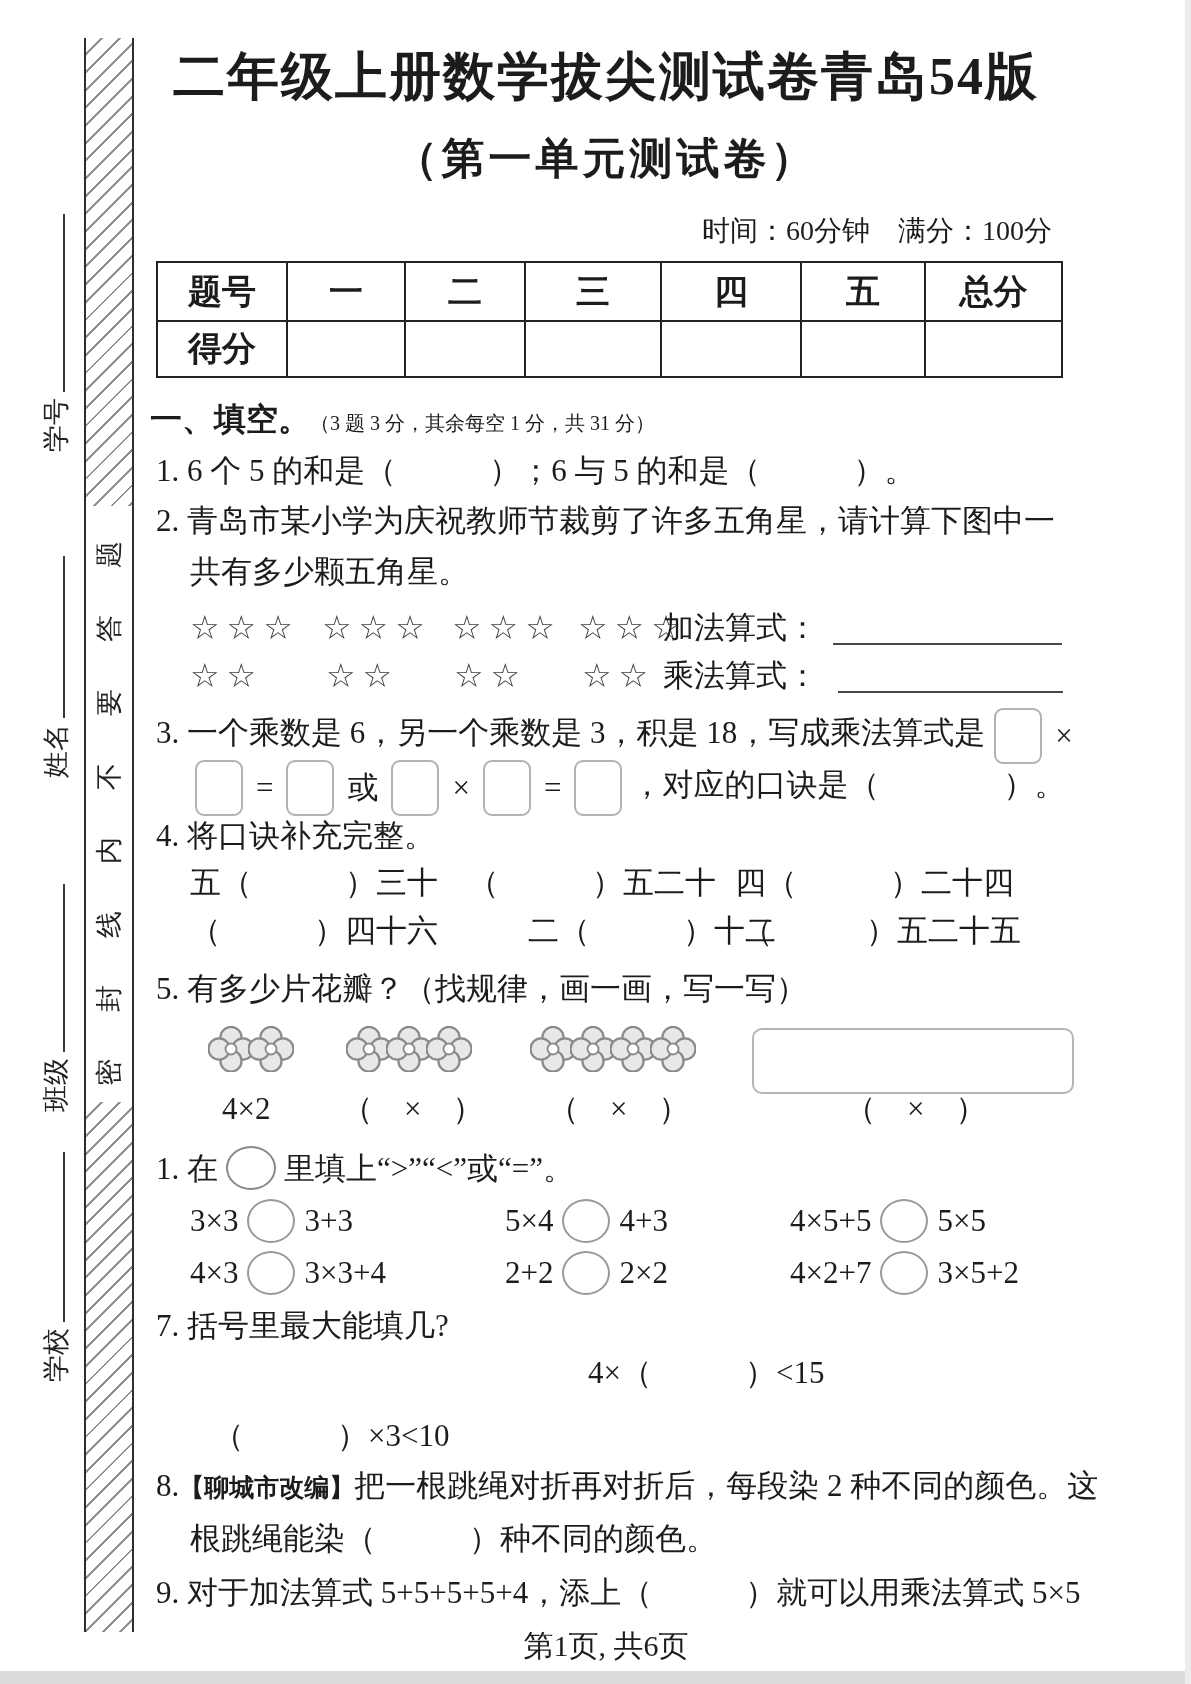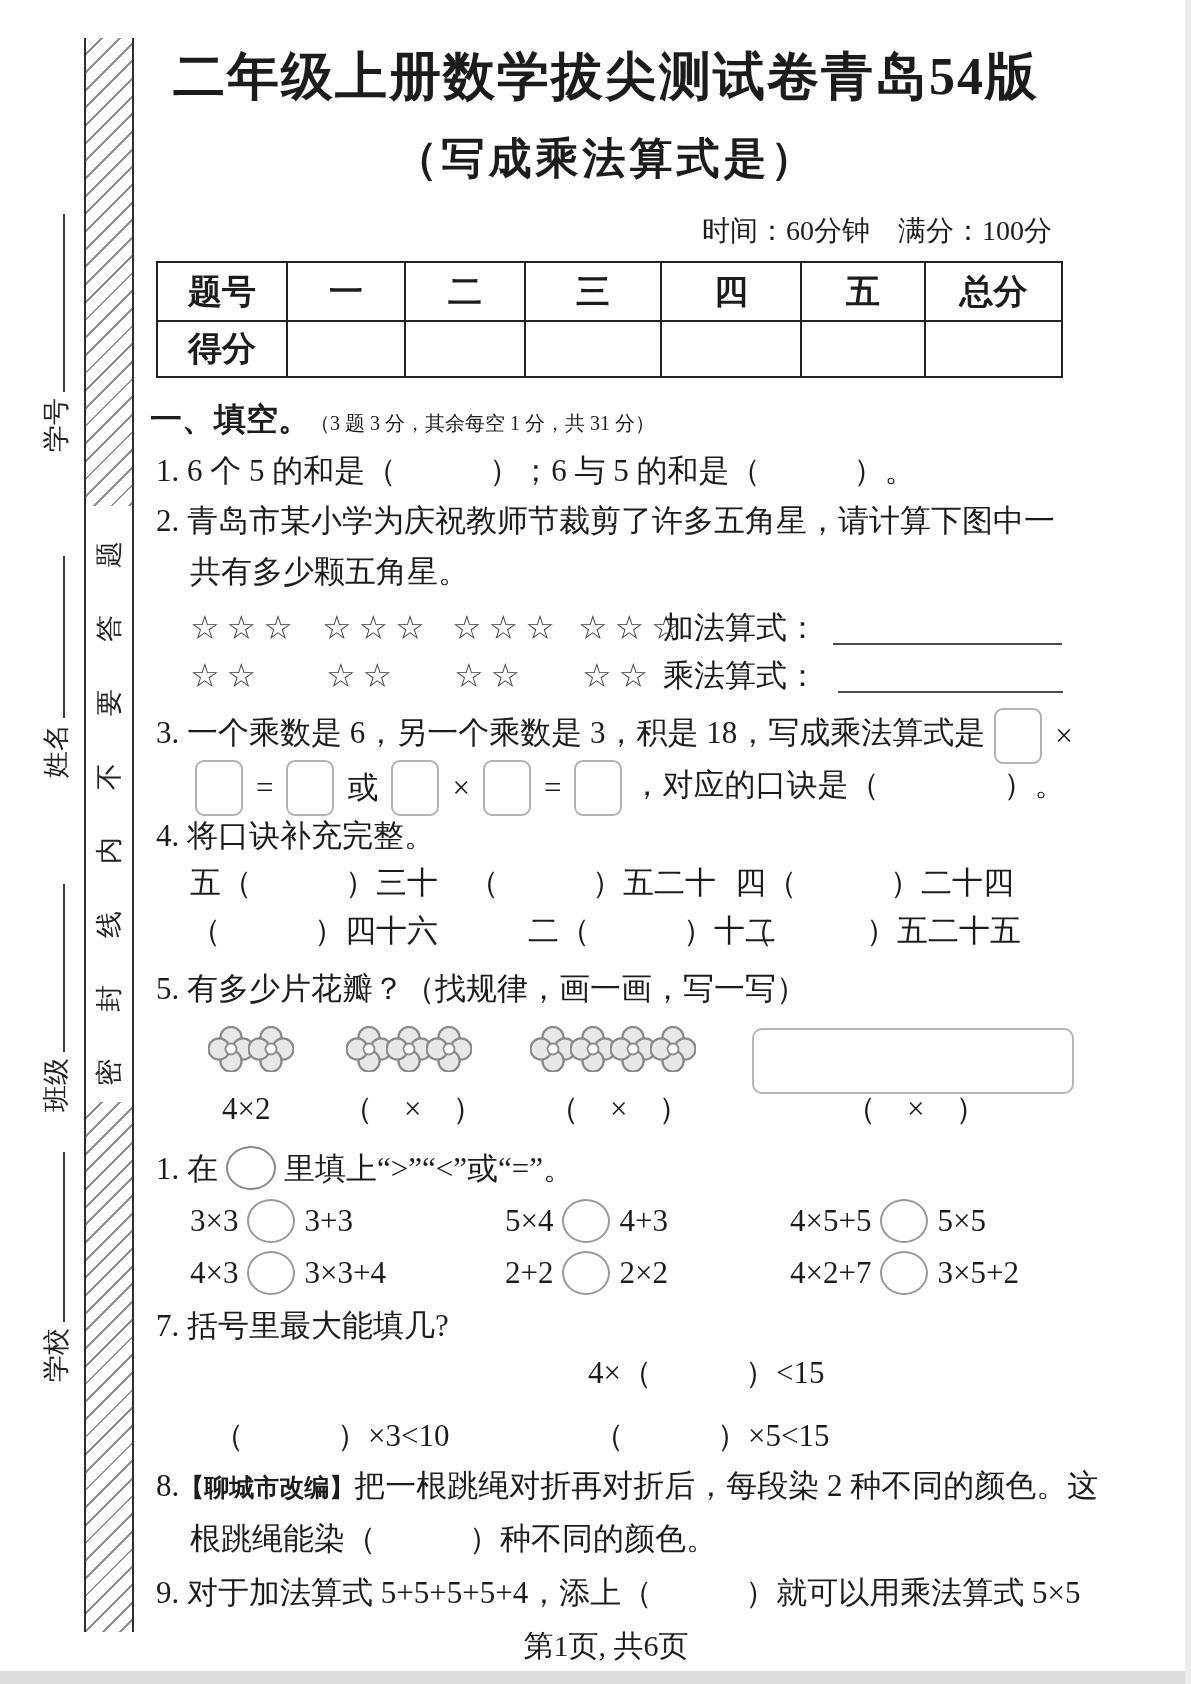--- a/index.html
+++ b/index.html
@@ -80,21 +80,21 @@
     <span>姓名</span><span class="fill-line" style="width:162px"></span>
   </div>
   <div class="seal-label" style="left:38px;top:1112px;width:255px;">
     <span>班级</span><span class="fill-line" style="width:168px"></span>
   </div>
   <div class="seal-label" style="left:38px;top:1382px;width:258px;">
     <span>学校</span><span class="fill-line" style="width:170px"></span>
   </div>
 
   <div class="abs title1">二年级上册数学拔尖测试卷青岛54版</div>
-  <div class="abs title2">（写成乘法算式是）</div>
+  <div class="abs title2">（第一单元测试卷）</div>
   <div class="abs meta">时间：60分钟　满分：100分</div>
 
   <table class="score">
     <colgroup>
       <col style="width:130px">
         <col style="width:118px">
         <col style="width:120px">
         <col style="width:136px">
       <col style="width:140px">
         <col style="width:124px">
@@ -263,21 +263,20 @@
       <span class="ri t" style="left: 505px;"><span>2+2</span><span class="cmp-circle"></span><span>2×2</span></span>
       <span class="ri t" style="left: 790px;"><span>4×2+7</span><span class="cmp-circle"></span><span>3×5+2</span></span>
     </div>
 
   <div class="abs t" style="left:156px;top:1305px;">7. 括号里最大能填几?</div>
   <div class="row" style="top:1352px;" id="q7-row-0">
       <span class="ri t" style="left: 588px;">4×（　　　）&lt;15</span>
     </div>
   <div class="row" style="top:1415px;" id="q7-row-1">
       <span class="ri t" style="left: 213px;">（　　　）×3&lt;10</span>
-      <span class="ri t" style="left: 593px;">（　　　）×5&lt;15</span>
     </div>
 
   <div class="abs t" style="left:156px;top:1465px;">
     <span>8.</span><span class="q8tag">【聊城市改编】</span><span>把一根跳绳对折再对折后，每段染 2 种不同的颜色。这</span>
   </div>
   <div class="abs t" style="left:190px;top:1518px;">根跳绳能染（　　　）种不同的颜色。</div>
   <div class="abs t" style="left:156px;top:1572px;">9. 对于加法算式 5+5+5+5+4，添上（　　　）就可以用乘法算式 5×5</div>
 
   <div class="abs footer">第1页, 共6页</div>
 

